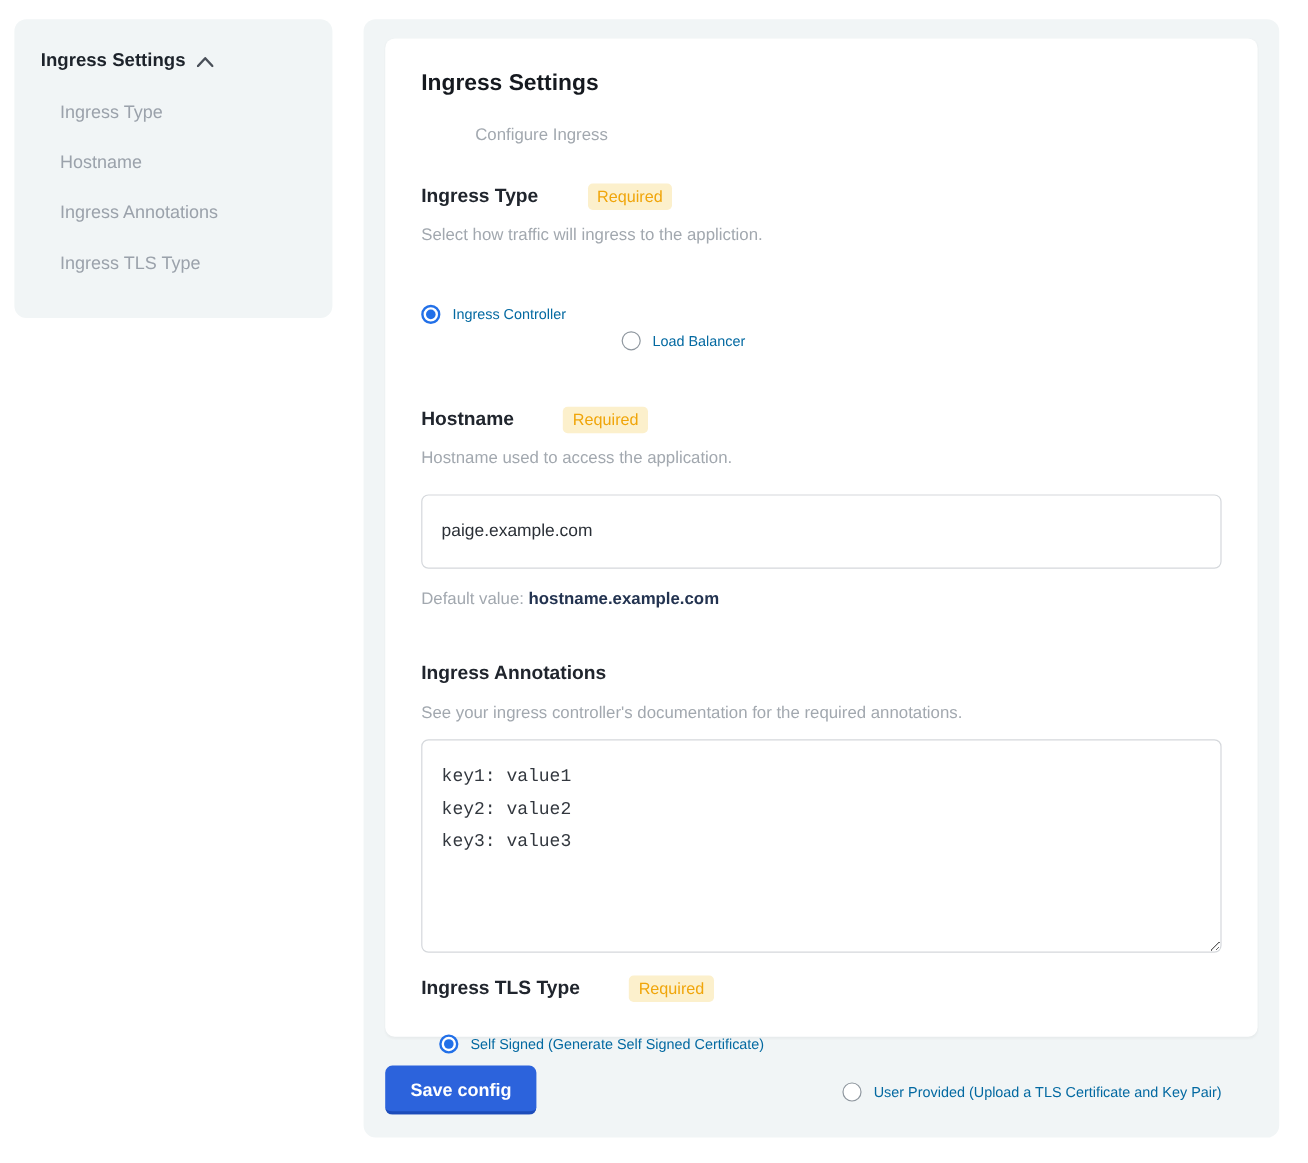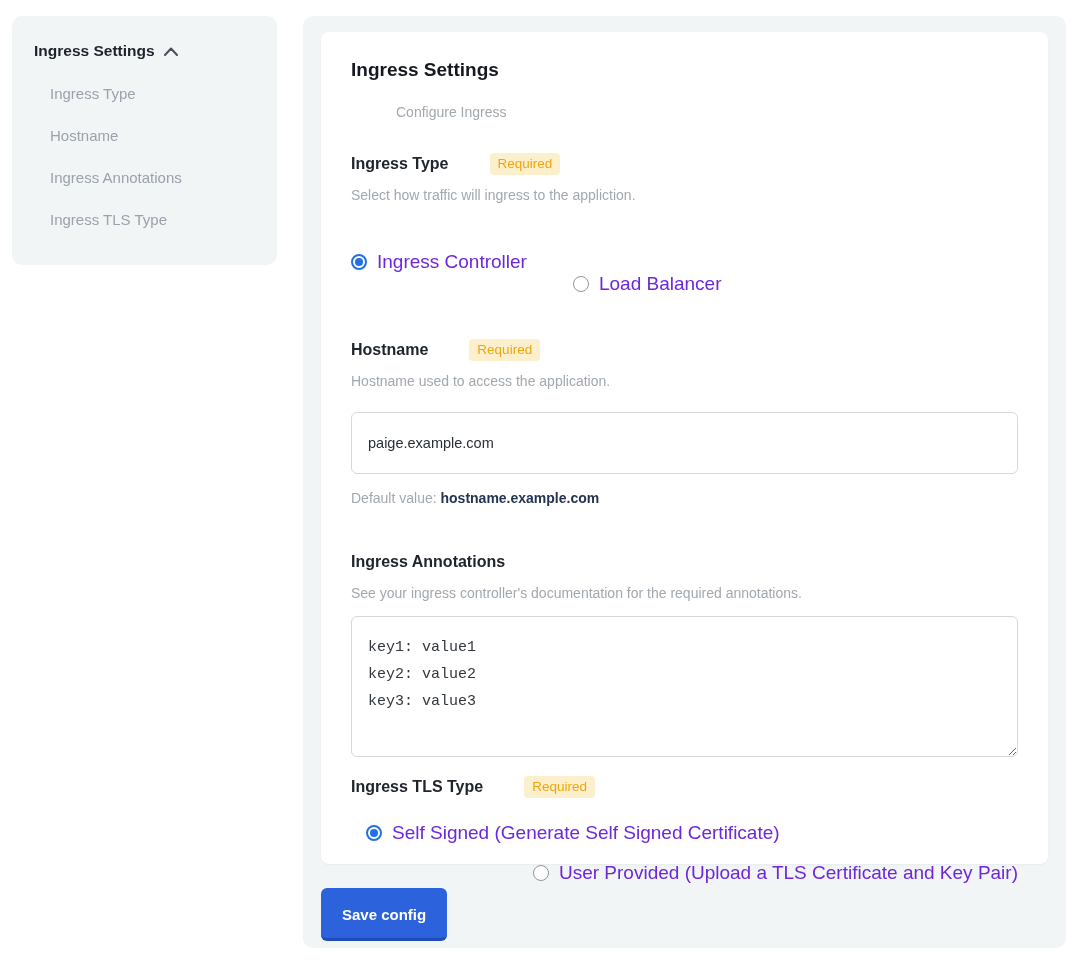--- a/index.html
+++ b/index.html
@@ -89,42 +89,42 @@
     display: inline-flex; align-items: center; justify-content: center;
     flex: 0 0 auto;
   }
   .radio-circle.selected { border: 2px solid #2270e8; }
   .radio-circle.selected .dot {
     width: 8px; height: 8px; border-radius: 50%;
     background: #2270e8;
   }
   .radio-label {
     margin-left: 10px;
-    font-size: 19px; color: #6d28d9; line-height: 18px;
+    font-size: 12px; color: #0369a1; line-height: 18px;
   }
 
   
   .text-input {
     display: block; width: 100%; height: 62px;
     margin-top: 22px;
     border: 1px solid #d5d8dc; border-radius: 6px;
     padding: 0 16px;
     font-family: "Liberation Sans", sans-serif;
     font-size: 14.5px; color: #2a2f36;
     background: #ffffff;
     outline: none;
   }
   .default-line {
     margin-top: 16px;
     font-size: 14px; color: #a2a8af; line-height: 17px;
   }
   .default-line strong { color: #233350; font-weight: 700; }
 
   .annotations-textarea {
-    display: block; width: 100%; height: 141px;
+    display: block; width: 100%; height: 178px;
     margin-top: 14px;
     border: 1px solid #d5d8dc; border-radius: 6px;
     padding: 17px 16px;
     font-family: "Liberation Mono", "DejaVu Sans Mono", monospace;
     font-size: 15px; line-height: 27px; color: #33383f;
     background: #ffffff;
     resize: both;
     outline: none;
   }
 
@@ -142,21 +142,21 @@
     margin-top: 24px;
     display: inline-block;
     background: #2c63dc;
     border: none;
     border-bottom: 3px solid #1d4cba;
     border-radius: 6px;
     color: #ffffff;
     font-family: "Liberation Sans", sans-serif;
     font-size: 15px; font-weight: 700;
     padding: 11px 21px 9px 21px;
-    height: 53px;
+    height: 41px;
     cursor: pointer;
   }
 </style>
 </head>
 <body>
 
 <nav class="sidebar">
   <div class="sidebar-header">
     <span>Ingress Settings</span>
     <span>

